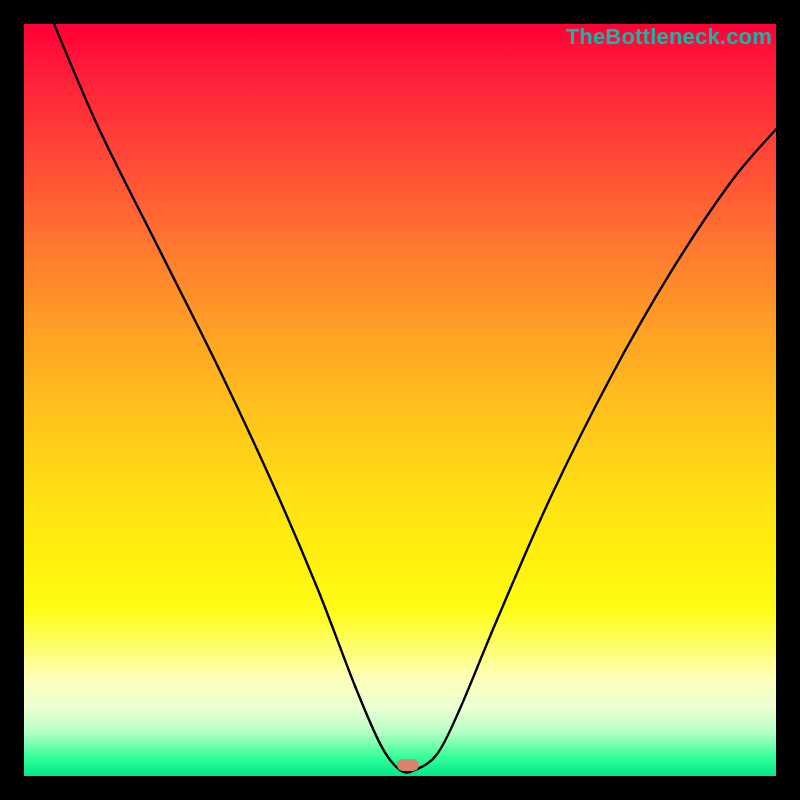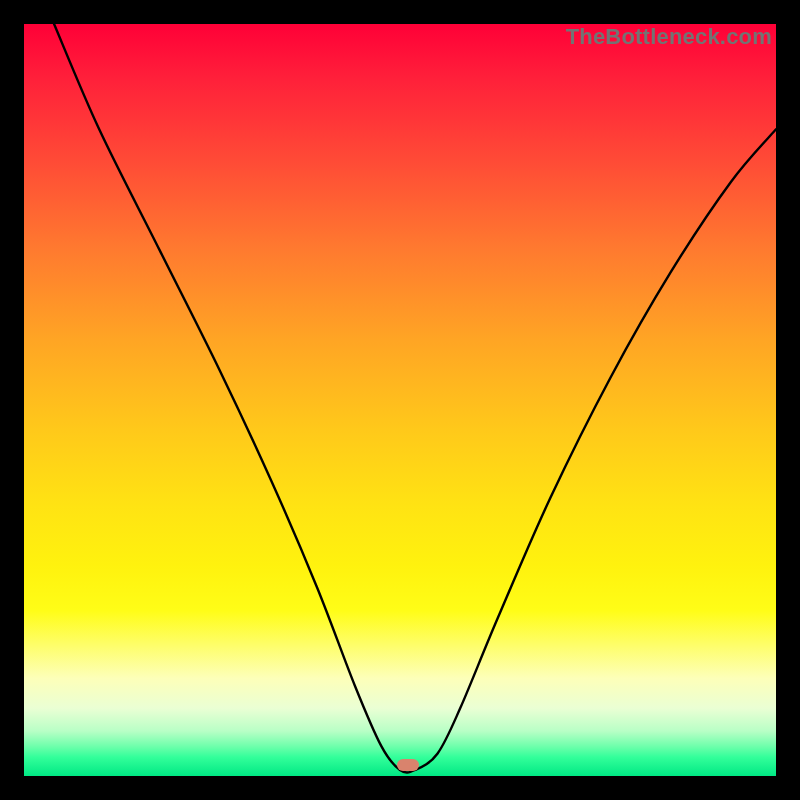--- a/index.html
+++ b/index.html
@@ -47,21 +47,21 @@
       #33ff9a 97.5%,
       #00e884 100%
     );
   }
   .watermark {
     position: absolute;
     top: 0;
     right: 4px;
     font-size: 22px;
     font-weight: 600;
-    color: #737373;
+    color: #14b8a6;
     letter-spacing: 0.2px;
     user-select: none;
   }
   .marker {
     position: absolute;
     width: 22px;
     height: 12px;
     border-radius: 6px;
     background: #d9836d;
     transform: translate(-50%, -50%);

